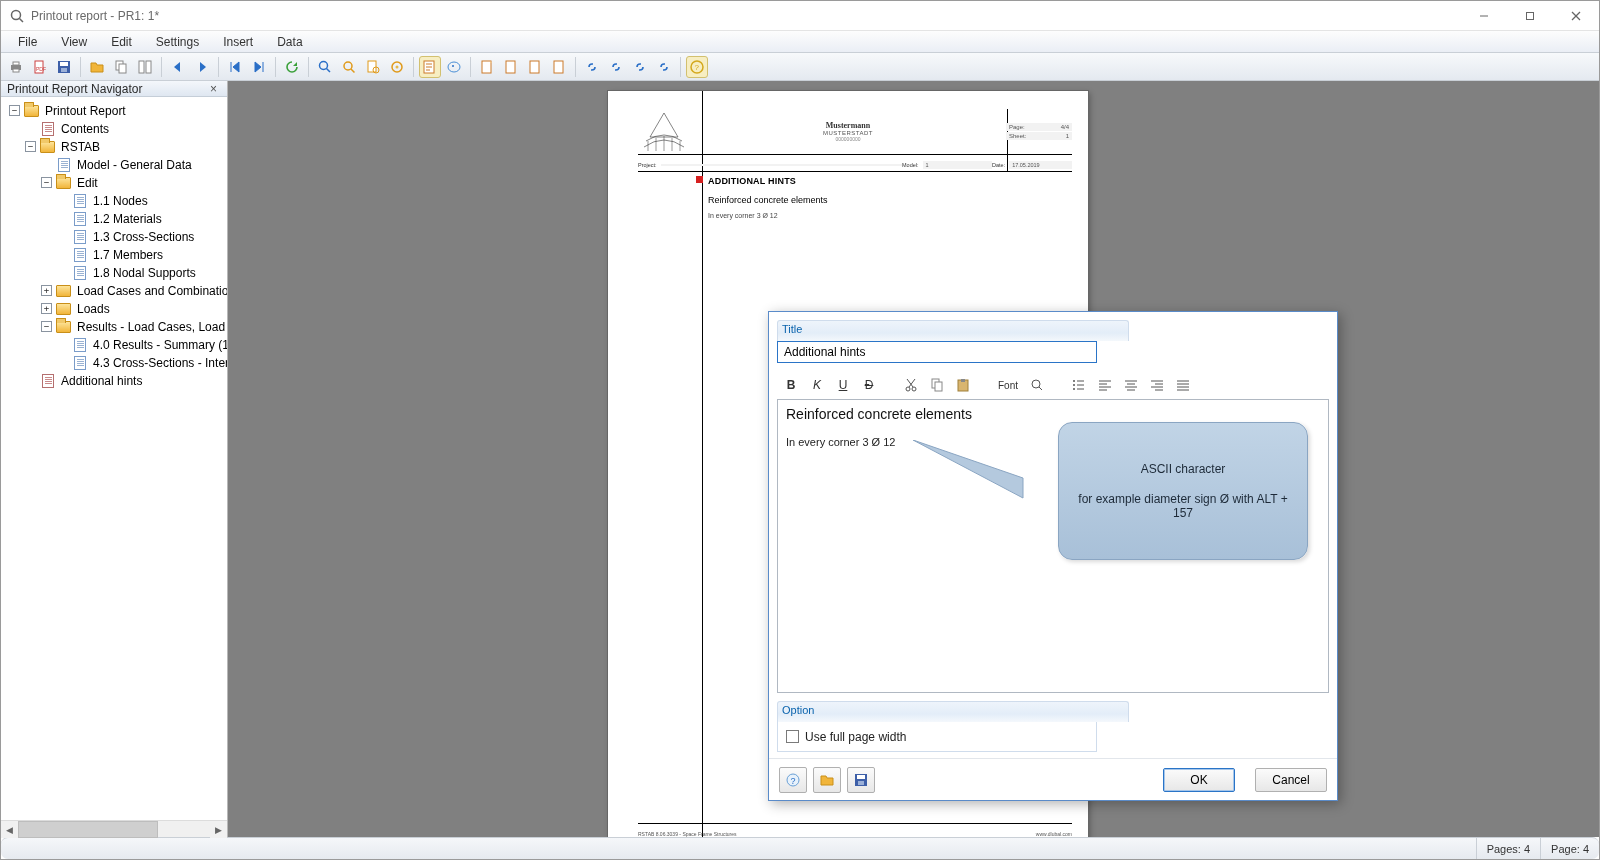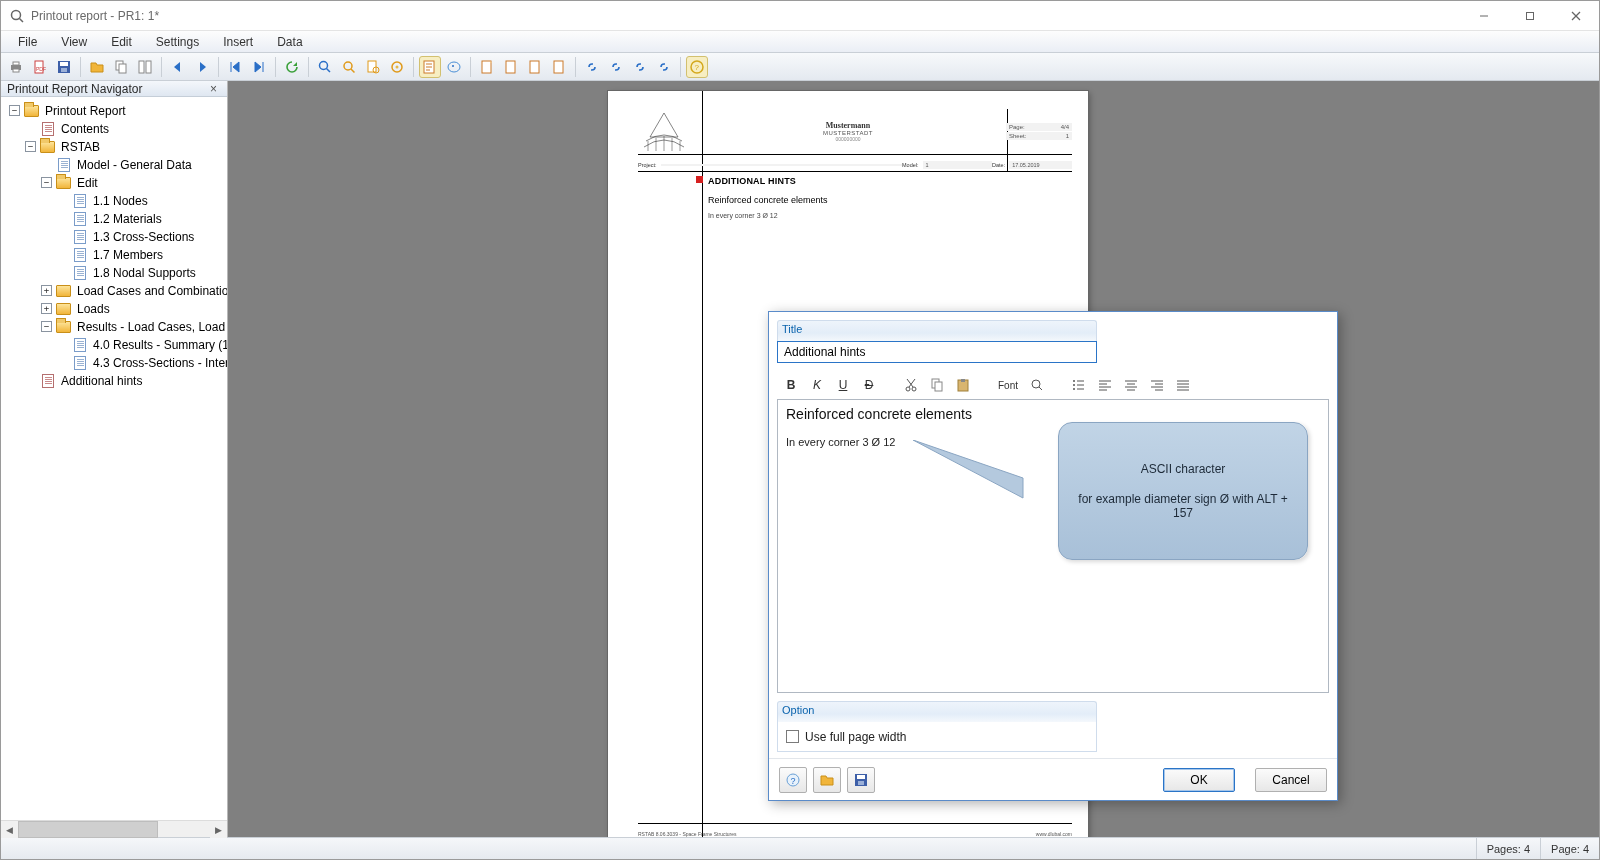--- a/index.html
+++ b/index.html
@@ -88,40 +88,40 @@
   .redmark{position:absolute;left:88px;top:85px;width:7px;height:7px;background:#d62020;}
   .p-title{position:absolute;left:100px;top:85px;font-size:9px;font-weight:600;letter-spacing:.2px;color:#000;}
   .p-h2{position:absolute;left:100px;top:104px;font-size:9px;color:#000;}
   .p-line{position:absolute;left:100px;top:121px;font-size:7px;color:#444;}
   .p-footer{position:absolute;left:30px;right:16px;bottom:14px;height:14px;border-top:1px solid #000;display:flex;justify-content:space-between;font-size:5px;color:#555;align-items:flex-end;padding-top:2px;}
   
   .dialog{position:absolute;left:540px;top:230px;width:570px;height:490px;background:#fff;border:1px solid #5a8bc9;box-shadow:3px 3px 12px rgba(0,0,0,.3);display:flex;flex-direction:column;}
   .dlg-title{height:24px;display:flex;align-items:center;padding:0 8px;border-bottom:1px solid #d6dee8;color:#333;background:#fff;}
   .dlg-title .x{margin-left:auto;font-size:14px;color:#333;padding:0 4px;}
   .dlg-body{flex:1;padding:8px 8px 6px 8px;display:flex;flex-direction:column;min-height:0;}
-  .sect-label{font-size:11px;color:var(--accent);padding:2px 4px 6px 4px;background:linear-gradient(#eef4fb,#e3edf8 60%,#f4f8fc);border:1px solid #cfdcec;border-bottom:none;border-radius:3px 3px 0 0;width:320px;}
+  .sect-label{font-size:11px;color:var(--accent);padding:2px 4px 6px 4px;background:linear-gradient(#eef4fb,#e3edf8 60%,#f4f8fc);border:1px solid #cfdcec;border-bottom:none;border-radius:3px 3px 0 0;width:352px;}
   .title-input{width:320px;height:22px;border:1px solid #2a74c7;padding:2px 6px;font-size:12px;color:#000;outline:none;margin-bottom:10px;}
   .rt-toolbar{height:24px;display:flex;align-items:center;gap:6px;padding:0 4px;margin-bottom:2px;}
   .rt-btn{width:20px;height:20px;display:flex;align-items:center;justify-content:center;font-size:12px;color:#333;border:1px solid transparent;border-radius:2px;}
   .rt-sep{width:10px;}
   .rt-area{flex:1;border:1px solid #b0b8c2;background:#fff;padding:6px 8px;position:relative;overflow:hidden;min-height:0;}
   .rt-h{font-size:14px;color:#111;margin-bottom:14px;}
   .rt-p{font-size:11px;color:#222;}
   .callout{position:absolute;right:16px;top:40px;width:250px;height:138px;background:linear-gradient(#c1d4e6,#a8c0d8);border:1px solid var(--callout-border);border-radius:14px;display:flex;flex-direction:column;align-items:center;justify-content:center;text-align:center;color:#1d2a38;font-size:12px;padding:12px;box-shadow:2px 2px 4px rgba(0,0,0,.15);}
   .callout .l1{margin-bottom:16px;}
   .opt-sect{margin-top:8px;}
   .opt-body{border:1px solid #cfdcec;border-top:none;width:320px;padding:6px 8px;height:30px;display:flex;align-items:center;gap:6px;}
   .chk{width:13px;height:13px;border:1px solid #7a7a7a;background:#fff;}
   .dlg-footer{height:42px;display:flex;align-items:center;padding:0 10px;gap:6px;border-top:1px solid #e2e6eb;}
   .ic-btn{width:28px;height:26px;border:1px solid var(--btn-border);background:linear-gradient(#fbfbfb,#e7e7e7);border-radius:2px;display:flex;align-items:center;justify-content:center;}
   .push{margin-left:auto;}
   .pbtn{min-width:72px;height:24px;border:1px solid var(--btn-border);background:linear-gradient(#fbfbfb,#e7e7e7);border-radius:2px;display:flex;align-items:center;justify-content:center;color:#000;}
   .pbtn.primary{border:1px solid #2a74c7;box-shadow:inset 0 0 0 1px #a6c6ea;}
   
-  .status{height:22px;background:linear-gradient(#f5f7fa,#e6eaef);border-top:1px solid #c9cfd6;display:flex;align-items:center;font-size:11px;color:#333;}
+  .status{height:22px;background:linear-gradient(#f5f7fa,#e6eaef);border-top:1px solid #c9cfd6;display:flex;align-items:center;font-size:11px;color:#333;border-radius:7px;}
   .status .cell{padding:0 10px;border-left:1px solid #c9cfd6;height:100%;display:flex;align-items:center;}
   .status .push{margin-left:auto;}
   
   .c-blue{fill:#2a6fc7;}
   .c-green{fill:#3aa03a;}
   .c-yellow{fill:#e6b84a;}
   .c-grey{fill:#888;}
 </style>
 </head>
 <body>

